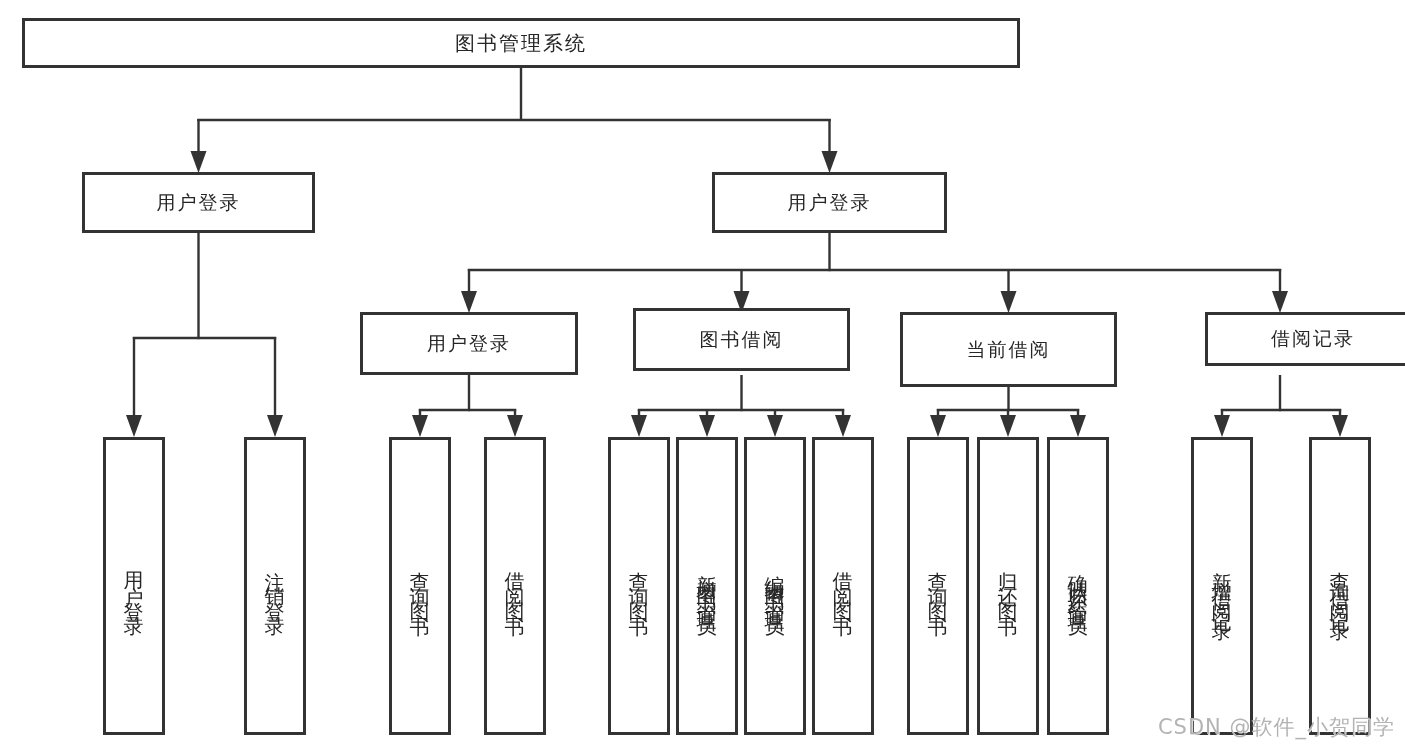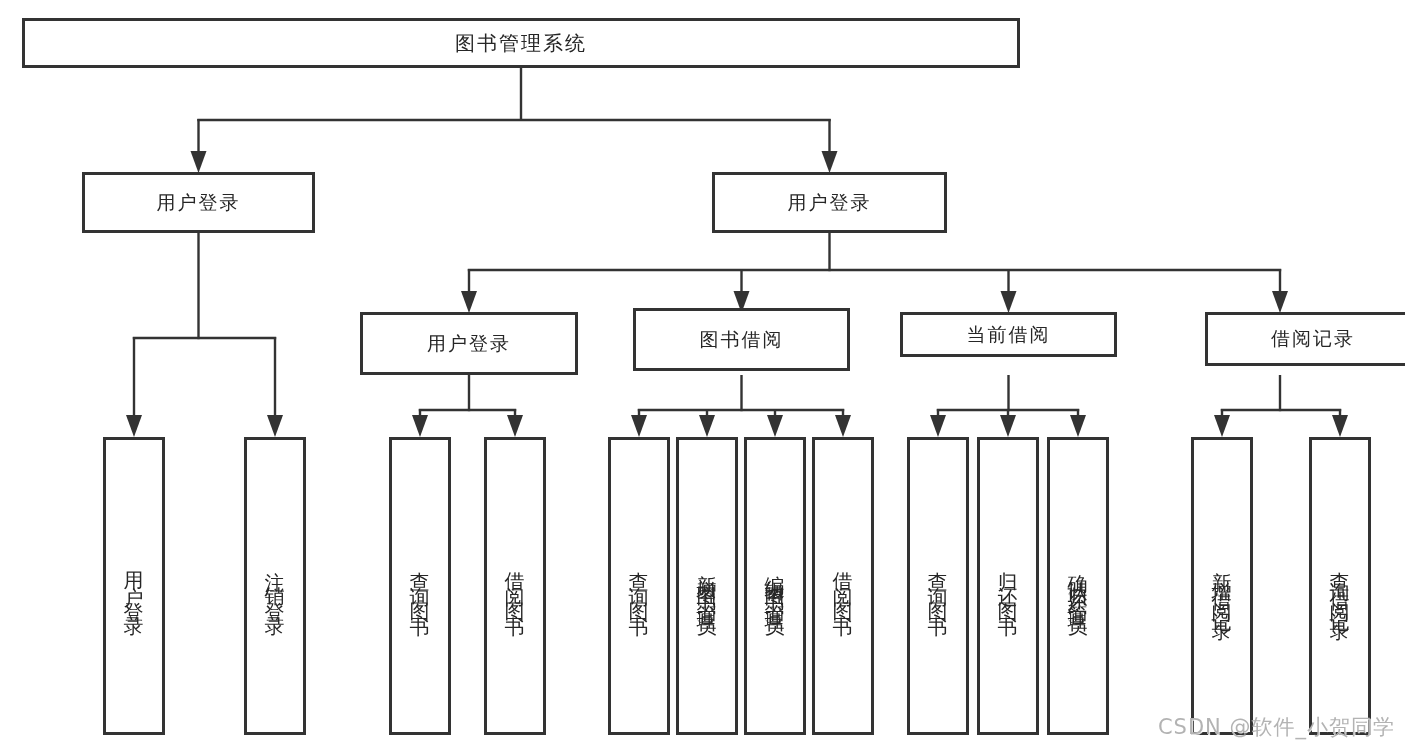--- a/index.html
+++ b/index.html
@@ -125,21 +125,21 @@
   <div class="node lvl" style="left:712px;top:172px;width:235px;height:61px;">
     <span class="label">用户登录</span>
   </div>
 
   <div class="node lvl" style="left:360px;top:312px;width:218px;height:63px;">
     <span class="label">用户登录</span>
   </div>
   <div class="node lvl" style="left:633px;top:308px;width:217px;height:63px;">
     <span class="label">图书借阅</span>
   </div>
-  <div class="node lvl" style="left:900px;top:312px;width:217px;height:45px;">
+  <div class="node lvl" style="left:900px;top:312px;width:217px;height:75px;">
     <span class="label">当前借阅</span>
   </div>
   <div class="node lvl" style="left:1205px;top:312px;width:216px;height:54px;">
     <span class="label">借阅记录</span>
   </div>
 
   <div class="node leaf" style="left:103px;">
     <span class="label" style="letter-spacing: 15px;">用户登录</span>
   </div>
   <div class="node leaf" style="left:244px;">

